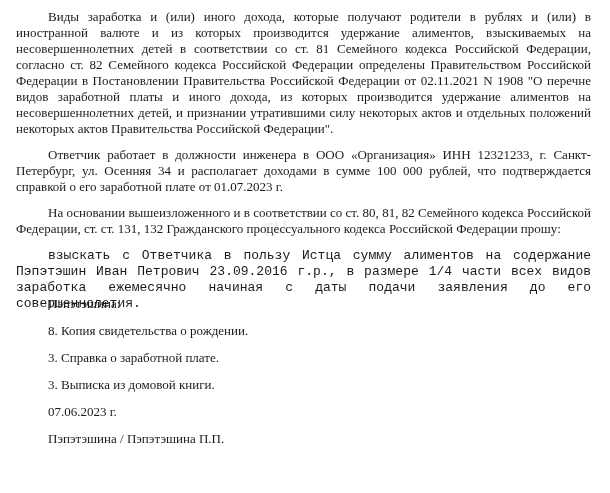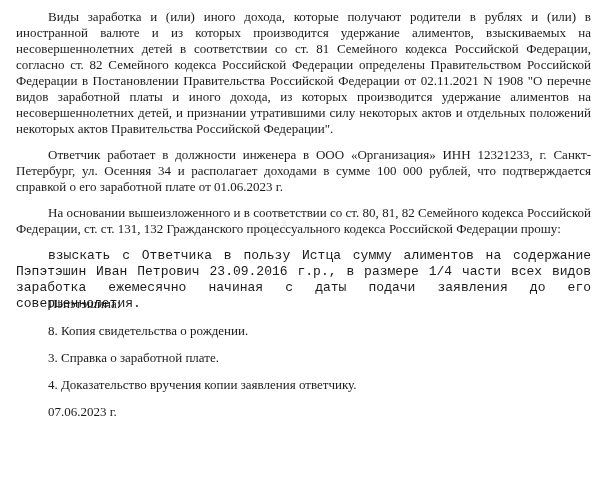--- a/index.html
+++ b/index.html
@@ -21,26 +21,27 @@
     font-family:"DejaVu Sans", sans-serif; font-weight:bold; font-size:22px;
     color:#000; opacity:0.05; transform:rotate(-8deg); pointer-events:none;
   }
   .last-left { text-align-last:left; }
 </style>
 </head>
 <body>
 
 <div class="page">
   <p class="indent last-left">Виды заработка и (или) иного дохода, которые получают родители в рублях и (или) в иностранной валюте и из которых производится удержание алиментов, взыскиваемых на несовершеннолетних детей в соответствии со ст. 81 Семейного кодекса Российской Федерации, согласно ст. 82 Семейного кодекса Российской Федерации определены Правительством Российской Федерации в Постановлении Правительства Российской Федерации от 02.11.2021 N 1908 "О перечне видов заработной платы и иного дохода, из которых производится удержание алиментов на несовершеннолетних детей, и признании утратившими силу некоторых актов и отдельных положений некоторых актов Правительства Российской Федерации".</p>
-  <p class="indent last-left gap-a">Ответчик работает в должности инженера в ООО «Организация» ИНН 12321233, г. Санкт-Петербург, ул. Осенняя 34 и располагает доходами в сумме 100 000 рублей, что подтверждается справкой о его заработной плате от 01.06.2023 г.</p>
+  <p class="indent last-left gap-a">Ответчик работает в должности инженера в ООО «Организация» ИНН 12321233, г. Санкт-Петербург, ул. Осенняя 34 и располагает доходами в сумме 100 000 рублей, что подтверждается справкой о его заработной плате от 01.07.2023 г.</p>
   <p class="indent last-left gap-c">На основании вышеизложенного и в соответствии со ст. 80, 81, 82 Семейного кодекса Российской Федерации, ст. ст. 131, 132 Гражданского процессуального кодекса Российской Федерации прошу:</p>
   <p class="indent last-left gap-d">взыскать с Ответчика в пользу Истца сумму алиментов на содержание Пэпэтэшин Иван Петрович 23.09.2016 г.р.,     в размере 1/4 части всех видов заработка ежемесячно начиная с даты подачи заявления до его совершеннолетия.</p>
 </div>
 
 <div class="watermark">ru</div>
 
 <div class="list">
   <div class="row">Пэпэтэшина:</div>
   <div class="row">8. Копия свидетельства о рождении.</div>
   <div class="row">3. Справка о заработной плате.</div>
-  <div class="row">4. Доказательство вручения копии заявления ответчику.</div>
+  <div class="row">3. Выписка из домовой книги.</div>
   <div class="row">07.06.2023 г.</div>
+  <div class="row">Пэпэтэшина / Пэпэтэшина П.П.</div>
 </div>
 
 </body></html>

